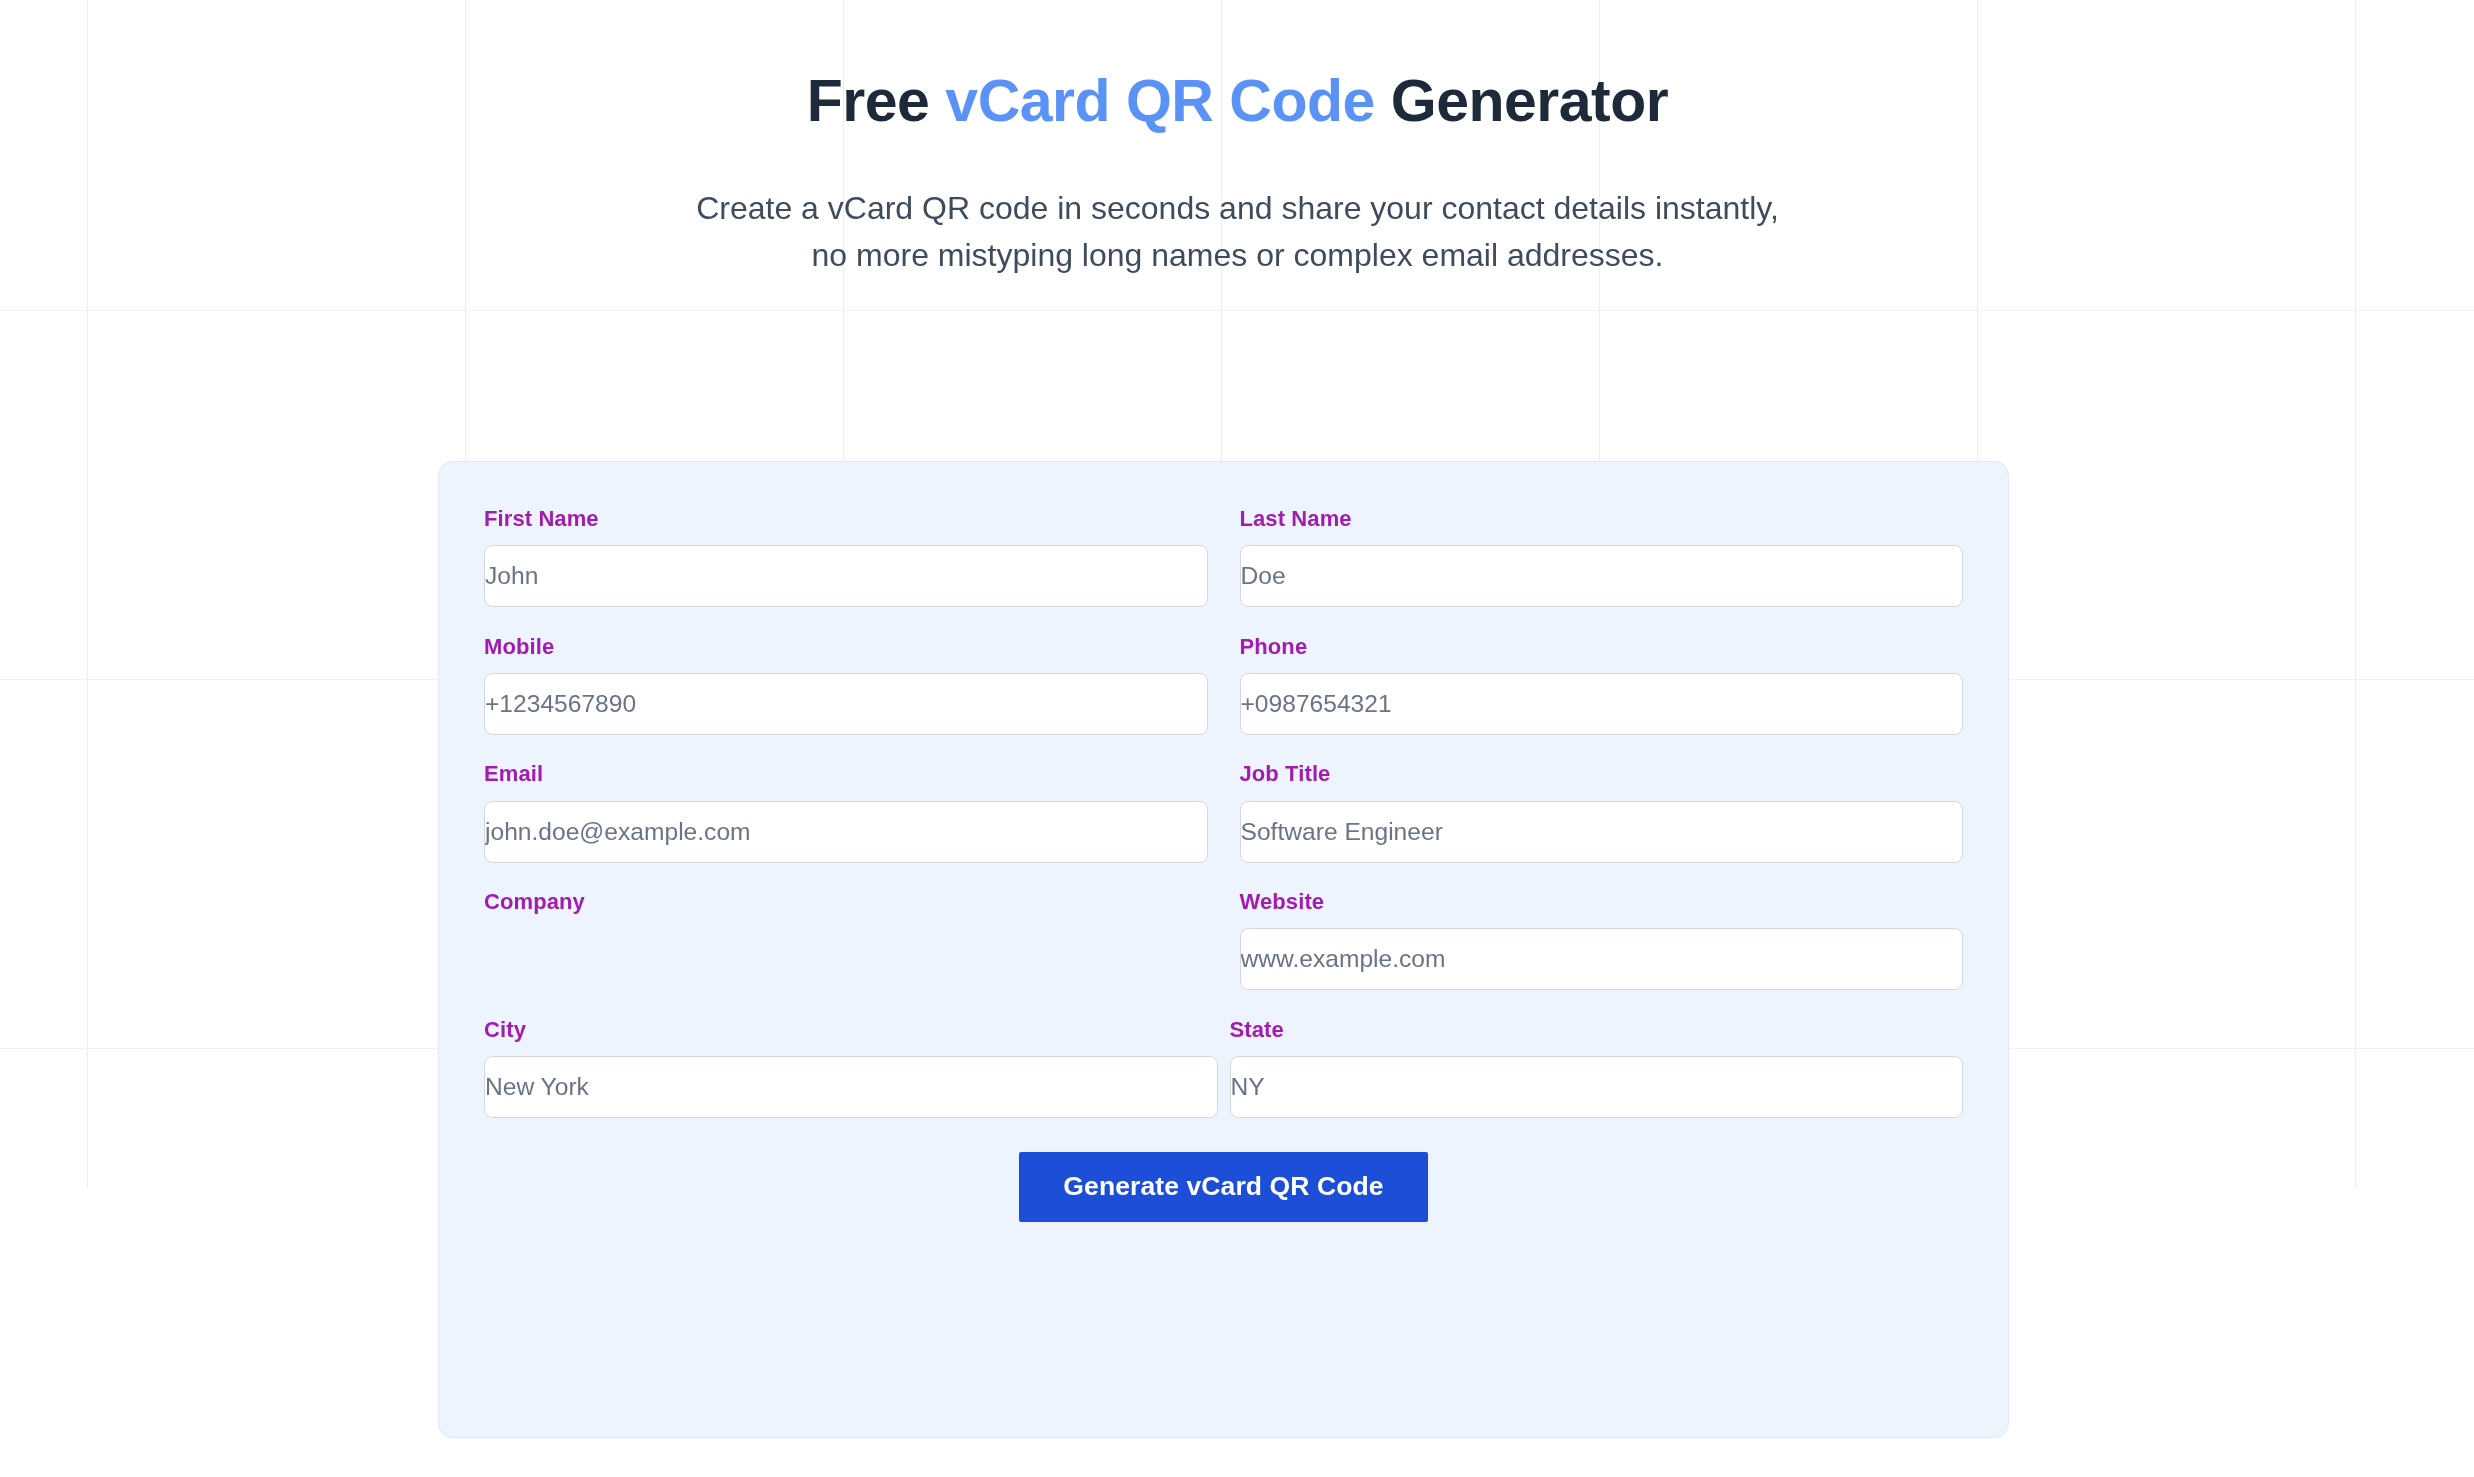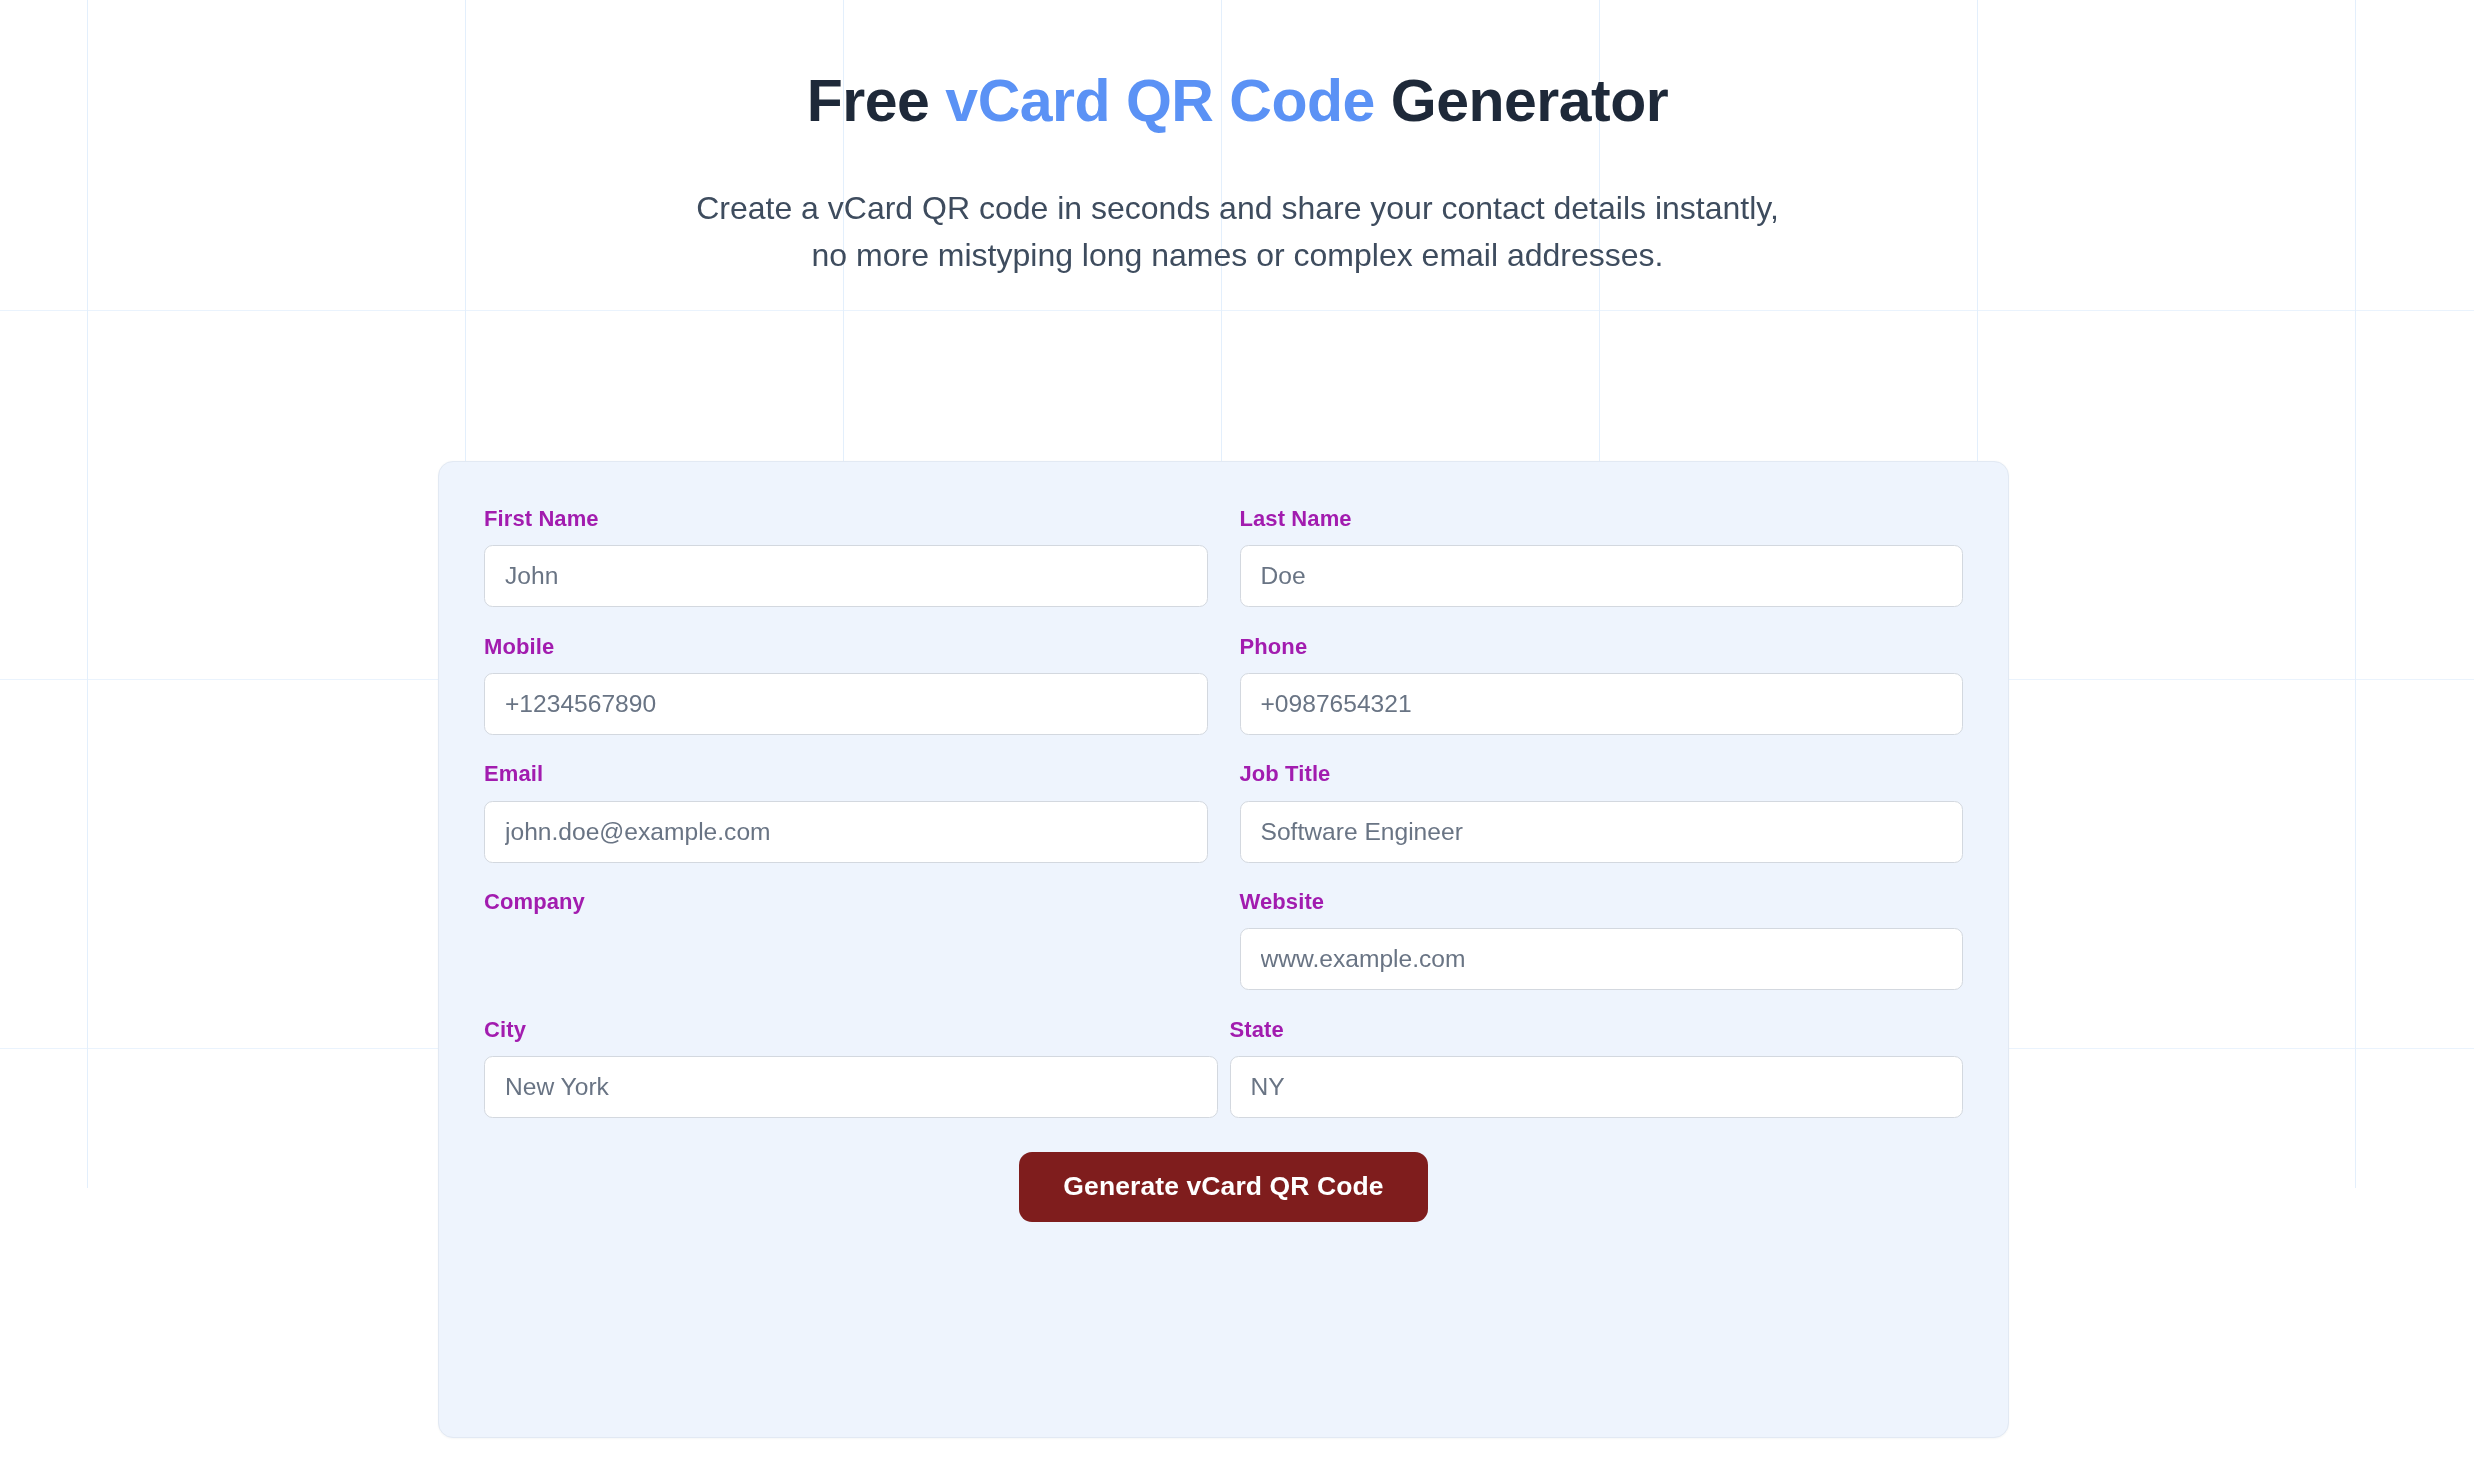--- a/index.html
+++ b/index.html
@@ -97,43 +97,43 @@
     margin-bottom: 13.2px;
     letter-spacing: 0.1px;
   }
 
   .field-input {
     width: 100%;
     height: 62px;
     background: #ffffff;
     border: 0.9px solid #d3d8df;
     border-radius: 8.5px;
-    padding: 0 20px;
+    padding: 0 0;
     font-family: "Liberation Sans", sans-serif;
     font-size: 24.6px;
     color: #1f2937;
     outline: none;
   }
   .field-input::placeholder {
     color: #697484;
     opacity: 1;
   }
 
   
   #submit-row {
     display: flex;
     justify-content: center;
     margin-top: 34px;
   }
 
   #generate-button {
-    background: #7f1d1d;
+    background: #1d4ed8;
     color: #ffffff;
     border: none;
-    border-radius: 13px;
+    border-radius: 2px;
     font-family: "Liberation Sans", sans-serif;
     font-size: 26.5px;
     font-weight: bold;
     letter-spacing: 0.1px;
     padding: 0 44px;
     height: 70px;
     cursor: pointer;
     white-space: nowrap;
   }
 </style>

